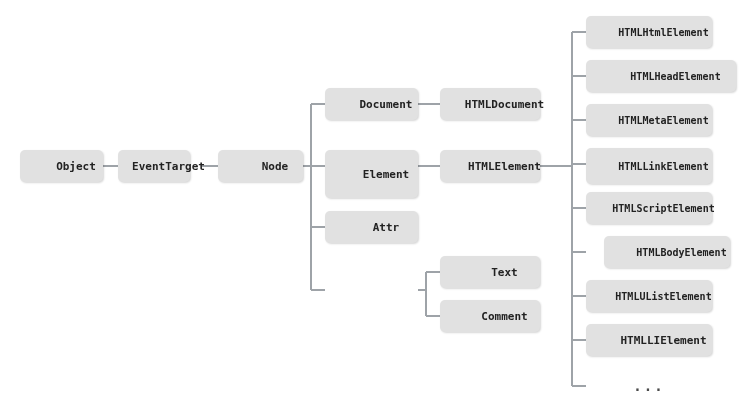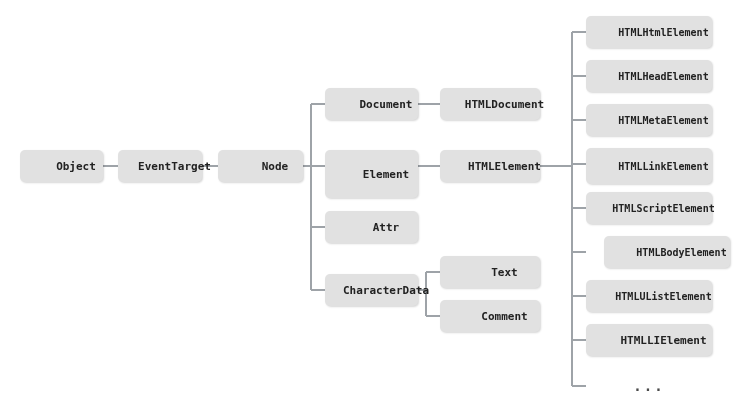--- a/index.html
+++ b/index.html
@@ -86,54 +86,51 @@
       <line x1="572" y1="164" x2="586" y2="164" stroke="#9ea3a8" stroke-width="1.2"></line>
       <line x1="572" y1="208" x2="586" y2="208" stroke="#9ea3a8" stroke-width="1.2"></line>
       <line x1="572" y1="252" x2="586" y2="252" stroke="#9ea3a8" stroke-width="1.2"></line>
       <line x1="572" y1="296" x2="586" y2="296" stroke="#9ea3a8" stroke-width="1.2"></line>
       <line x1="572" y1="340" x2="586" y2="340" stroke="#9ea3a8" stroke-width="1.2"></line>
       <line x1="572" y1="386" x2="586" y2="386" stroke="#9ea3a8" stroke-width="1.2"></line>
     </svg>
 <div class="node" style="left: 20px; top: 150px; width: 83px; height: 32px; background: rgb(225, 225, 225); color: rgb(34, 34, 34);">
       <span>Object</span>
     </div>
-    <div class="node" style="left: 118px; top: 150px; width: 84px; height: 32px; background: rgb(225, 225, 225); color: rgb(34, 34, 34); justify-content: center;">
+    <div class="node" style="left: 118px; top: 150px; width: 72px; height: 32px; background: rgb(225, 225, 225); color: rgb(34, 34, 34); justify-content: center;">
       <span>EventTarget</span>
     </div>
     <div class="node" style="left: 218px; top: 150px; width: 85px; height: 32px; background: rgb(225, 225, 225); color: rgb(34, 34, 34);">
       <span>Node</span>
     </div>
     <div class="node" style="left: 325px; top: 88px; width: 93px; height: 32px; background: rgb(225, 225, 225); color: rgb(34, 34, 34);">
       <span>Document</span>
     </div>
     <div class="node" style="left: 325px; top: 150px; width: 93px; height: 48px; background: rgb(225, 225, 225); color: rgb(34, 34, 34);">
       <span>Element</span>
     </div>
     <div class="node" style="left: 325px; top: 211px; width: 93px; height: 32px; background: rgb(225, 225, 225); color: rgb(34, 34, 34);">
       <span>Attr</span>
-    </div>
-    <div class="node" style="left: 325px; top: 274px; width: 93px; height: 32px; background: rgb(225, 225, 225); color: rgb(34, 34, 34);">
-      <span>CharacterData</span>
     </div>
     <div class="node" style="left: 440px; top: 88px; width: 100px; height: 32px; background: rgb(225, 225, 225); color: rgb(34, 34, 34);">
       <span>HTMLDocument</span>
     </div>
     <div class="node" style="left: 440px; top: 150px; width: 100px; height: 32px; background: rgb(225, 225, 225); color: rgb(34, 34, 34);">
       <span>HTMLElement</span>
     </div>
     <div class="node" style="left: 440px; top: 256px; width: 100px; height: 32px; background: rgb(225, 225, 225); color: rgb(34, 34, 34);">
       <span>Text</span>
     </div>
     <div class="node" style="left: 440px; top: 300px; width: 100px; height: 32px; background: rgb(225, 225, 225); color: rgb(34, 34, 34);">
       <span>Comment</span>
     </div>
     <div class="node small-text" style="left: 586px; top: 16px; width: 126px; height: 32px; background: rgb(225, 225, 225); color: rgb(34, 34, 34);">
       <span>HTMLHtmlElement</span>
     </div>
-    <div class="node small-text" style="left: 586px; top: 60px; width: 126px; height: 32px; background: rgb(225, 225, 225); color: rgb(34, 34, 34);">
+    <div class="node small-text" style="left: 586px; top: 60px; width: 150px; height: 32px; background: rgb(225, 225, 225); color: rgb(34, 34, 34);">
       <span>HTMLHeadElement</span>
     </div>
     <div class="node small-text" style="left: 586px; top: 104px; width: 126px; height: 32px; background: rgb(225, 225, 225); color: rgb(34, 34, 34);">
       <span>HTMLMetaElement</span>
     </div>
     <div class="node small-text" style="left: 586px; top: 148px; width: 126px; height: 36px; background: rgb(225, 225, 225); color: rgb(34, 34, 34);">
       <span>HTMLLinkElement</span>
     </div>
     <div class="node small-text" style="left: 586px; top: 192px; width: 126px; height: 32px; background: rgb(225, 225, 225); color: rgb(34, 34, 34);">
       <span>HTMLScriptElement</span>

